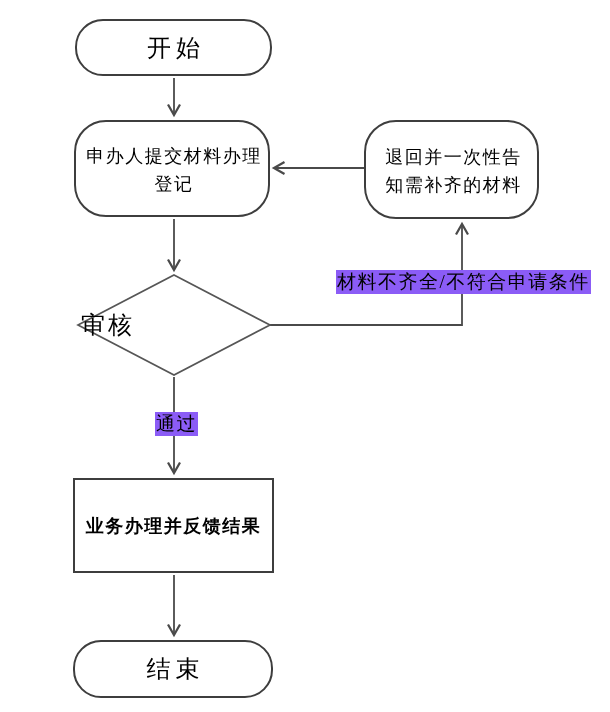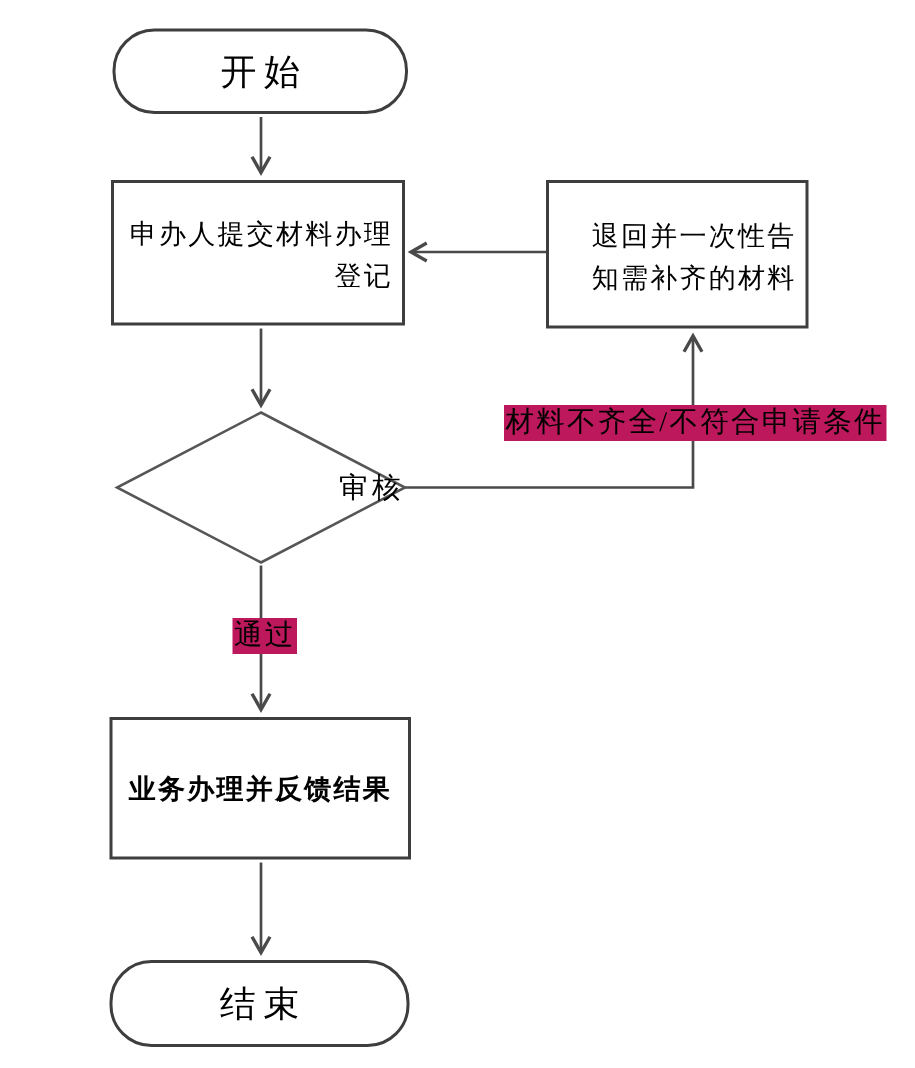--- a/index.html
+++ b/index.html
@@ -49,37 +49,38 @@
     letter-spacing: 5px;
     text-indent: 5px; 
   }
   .process {
     font-size: 18px;
     letter-spacing: 1.5px;
     line-height: 28px;
   }
   .align-left {
     justify-content: flex-start;
-    text-align: right;
+    text-align: center;
     padding: 3px 6px 0 10px;
+    border-radius: 32px;
   }
   .decision-label {
     position: absolute;
     z-index: 2;
     display: flex;
     align-items: center;
-    justify-content: flex-end;
-    font-size: 19px;
+    justify-content: flex-start;
+    font-size: 24px;
     letter-spacing: 3px;
     text-indent: 3px;
   }
   .edge-label {
     position: absolute;
     z-index: 3;
-    background: #be185d;
+    background: #8b5cf6;
     font-size: 19px;
     letter-spacing: 1.5px;
     line-height: 24px;
     padding: 0 1px;
     white-space: nowrap;
   }
 </style>
 </head>
 <body>
 

